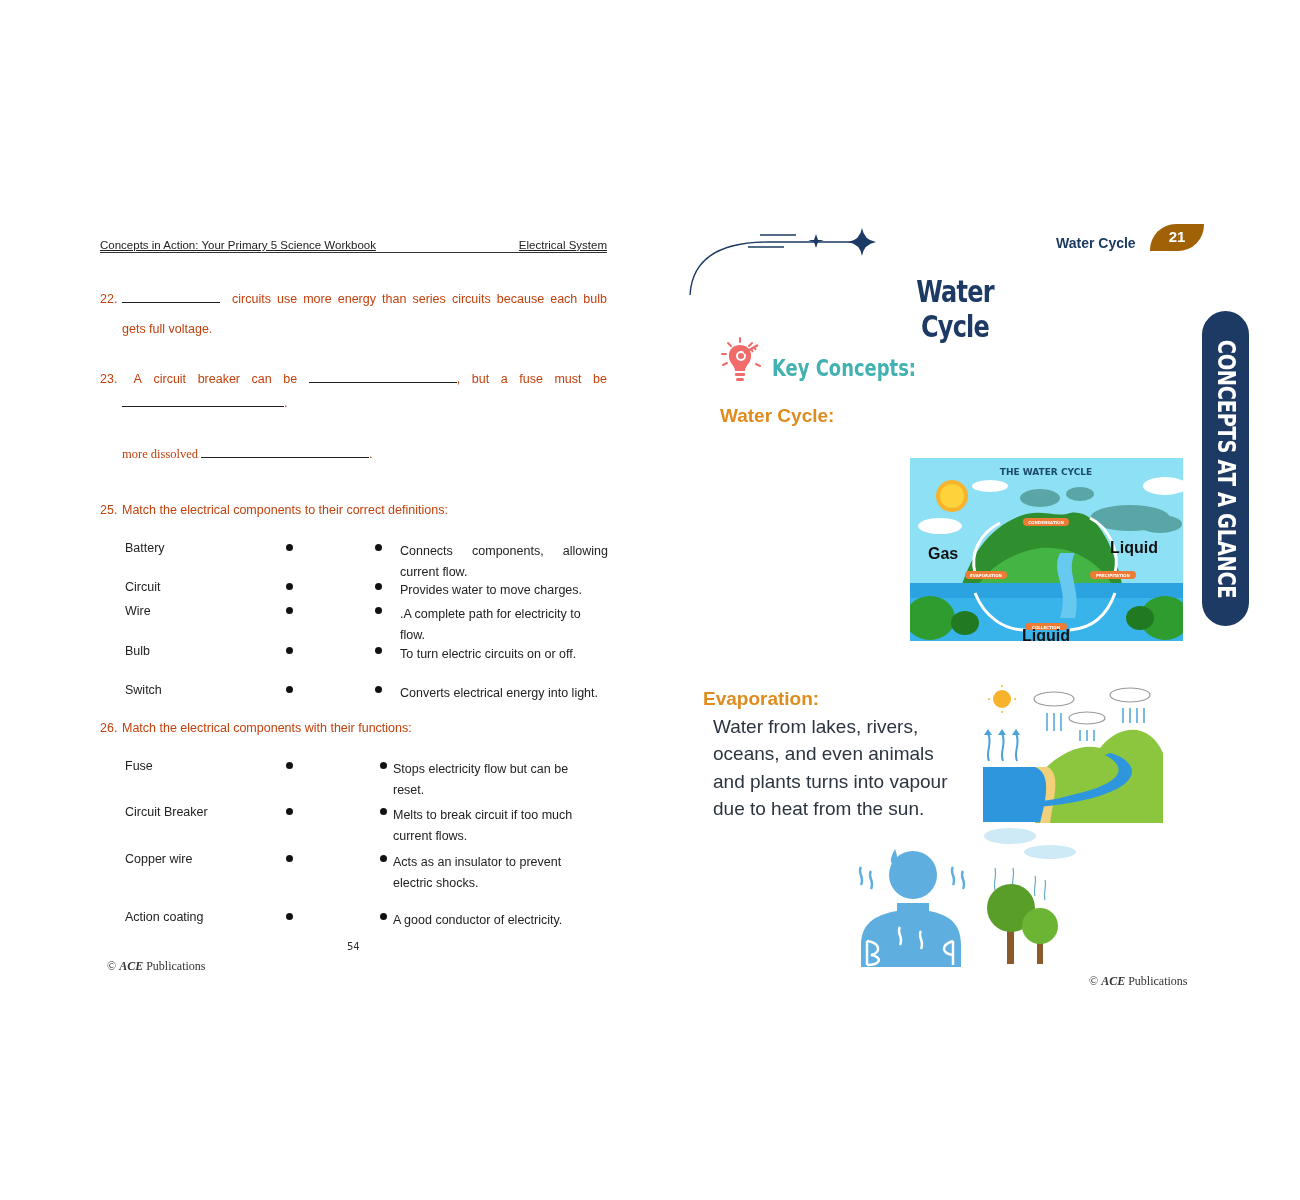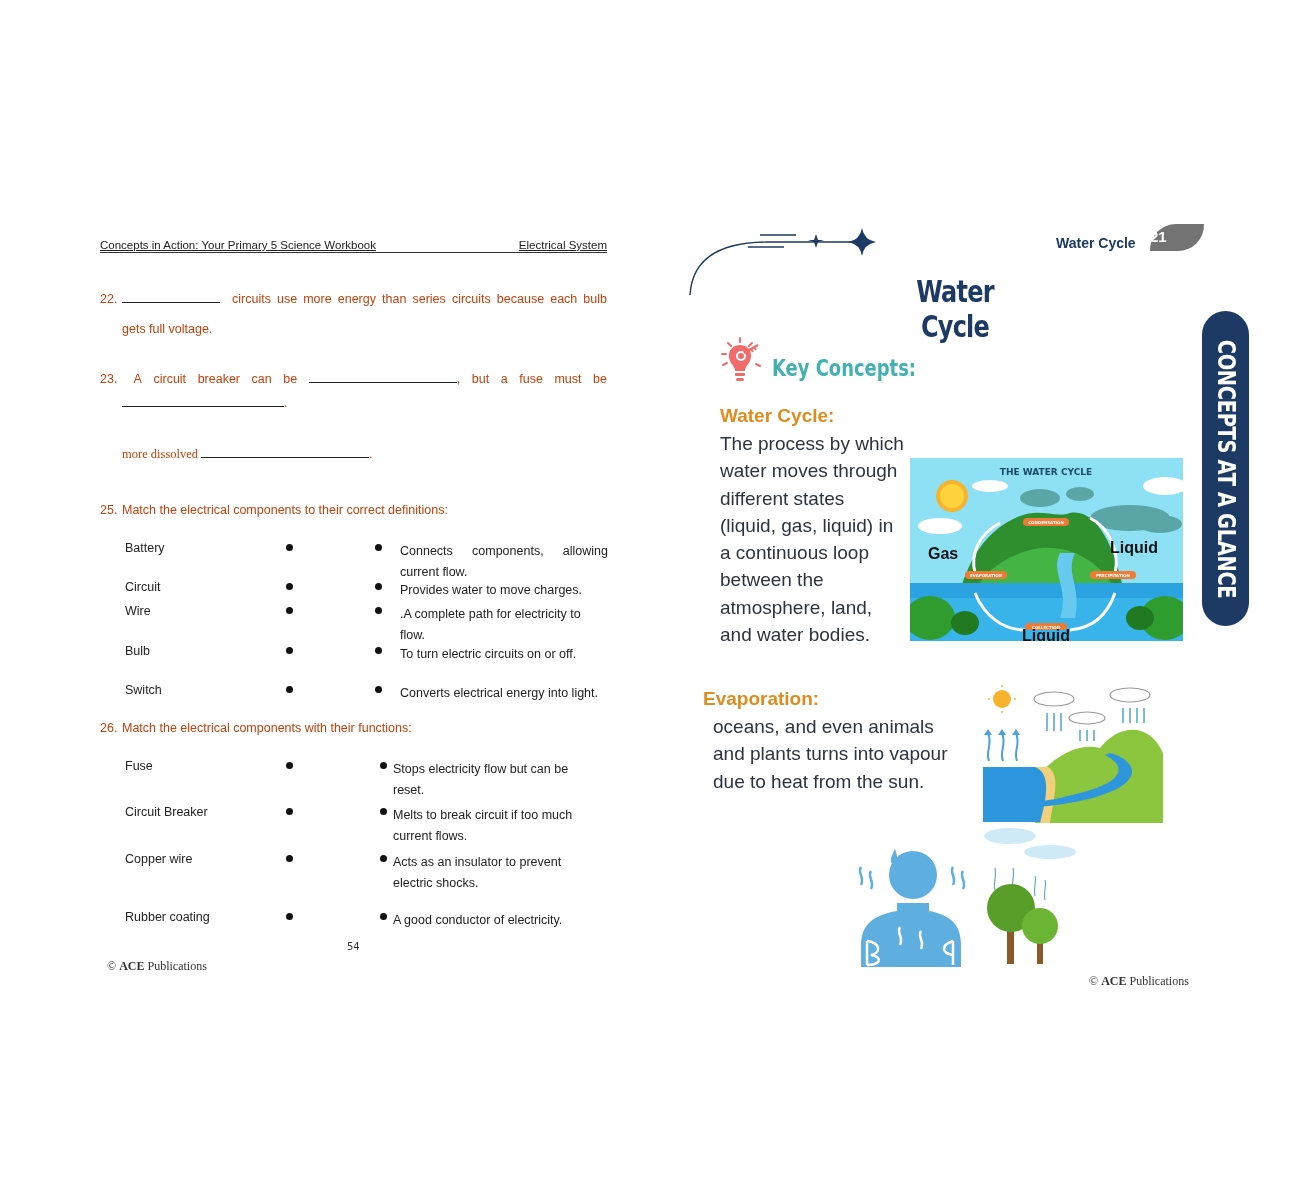--- a/index.html
+++ b/index.html
@@ -26,30 +26,30 @@
   .match-row .term { position: absolute; left: 0; top: 0; }
   .match-row .dot1 { position: absolute; left: 161px; top: 3px; width: 7px; height: 7px; border-radius: 50%; background: #111; }
   .match-row .dot2 { position: absolute; left: 250px; top: 3px; width: 7px; height: 7px; border-radius: 50%; background: #111; }
   .match-row .def { position: absolute; left: 275px; top: 0; width: 208px; line-height: 21px; }
   .match-row .def.justify { text-align: justify; text-align-last: left; }
   .m2 .dot2 { left: 255px; }
   .m2 .def { left: 268px; width: 200px; }
 
   .page-num-left { position: absolute; left: 347px; top: 941px; font-size: 10px; font-family: "DejaVu Sans", sans-serif; color: #333; }
   .copyright { position: absolute; font-family: "Liberation Serif", serif; font-size: 12px; color: #333; }
-  .copyright .ace { font-weight: bold; }
+  .copyright .ace { font-style: italic; font-weight: bold; }
 
   
   .right-page { position: absolute; left: 650px; top: 0; width: 650px; height: 1200px; }
   .deco { position: absolute; left: 38px; top: 225px; }
   .header-topic { position: absolute; left: 406px; top: 235px; font-size: 14px; font-weight: bold; color: #1c3a63; }
   .page-badge {
     position: absolute; left: 500px; top: 224px; width: 54px; height: 27px;
-    background: #737373; border-radius: 26px 0 26px 0;
-    color: #fff; font-weight: bold; font-size: 15px; line-height: 26px;
+    background: #a16207; border-radius: 26px 0 26px 0;
+    color: #fff; font-weight: bold; font-size: 15px; text-align: center; line-height: 26px;
   }
   .rp-title {
     position: absolute; left: 240px; top: 274px; width: 130px; text-align: center;
     font-size: 30px; font-weight: bold; color: #1c3a63; letter-spacing: -1px;
     transform: scaleX(0.8); transform-origin: center; font-family: "DejaVu Sans", sans-serif;
   }
   .side-tab {
     position: absolute; left: 552px; top: 311px; width: 47px; height: 315px;
     background: #1c3a63; border-radius: 24px;
   }
@@ -163,21 +163,21 @@
       <span class="dot2"></span>
       <span class="def">Melts to break circuit if too much current flows.</span>
     </div>
     <div class="match-row" style="top:93px;">
       <span class="term">Copper wire</span>
       <span class="dot1"></span>
       <span class="dot2"></span>
       <span class="def">Acts as an insulator to prevent electric shocks.</span>
     </div>
     <div class="match-row" style="top:151px;">
-      <span class="term">Rubber coating</span>
+      <span class="term">Action coating</span>
       <span class="dot1"></span>
       <span class="dot2"></span>
       <span class="def">A good conductor of electricity.</span>
     </div>
   </div>
 
   <div class="page-num-left">54</div>
 
   <div class="copyright" style="left:107px; top:959px;">
     <span>©</span>
@@ -220,30 +220,20 @@
       <rect x="16" y="42" width="8" height="3" rx="1.5" fill="#f16b6b"></rect>
       <circle cx="21" cy="20" r="4" fill="none" stroke="#fff" stroke-width="2"></circle>
       <line x1="24" y1="17" x2="38" y2="9" stroke="#f16b6b" stroke-width="2.5"></line>
       <line x1="34" y1="11" x2="36" y2="14" stroke="#f16b6b" stroke-width="2"></line>
       <line x1="31" y1="13" x2="33" y2="16" stroke="#f16b6b" stroke-width="2"></line>
     </svg>
     <span class="kc-label">Key Concepts:</span>
   </div>
 
   <div class="section-h" style="left:70px; top:405px;">Water Cycle:</div>
-  <div class="section-p" style="left:70px; top:430px;">
-    <div>The process by which</div>
-    <div>water moves through</div>
-    <div>different states</div>
-    <div>(liquid, gas, liquid) in</div>
-    <div>a continuous loop</div>
-    <div>between the</div>
-    <div>atmosphere, land,</div>
-    <div>and water bodies.</div>
-  </div>
 
   <div class="img-box" style="left:260px; top:458px; width:273px; height:183px;">
     <svg width="273" height="183" viewBox="0 0 273 183">
       <rect width="273" height="183" fill="#8ee0f5"></rect>
 
       <g fill="#ffffff">
         <ellipse cx="30" cy="68" rx="22" ry="8"></ellipse>
           <ellipse cx="80" cy="28" rx="18" ry="6"></ellipse>
           <ellipse cx="255" cy="28" rx="22" ry="9"></ellipse>
       </g>
@@ -288,20 +278,21 @@
       <g font-family="Liberation Sans, sans-serif" font-size="16" font-weight="bold" fill="#111">
         <text x="18" y="101">Gas</text>
         <text x="200" y="95">Liquid</text>
         <text x="112" y="183">Liquid</text>
       </g>
     </svg>
   </div>
 
   <div class="section-h" style="left:53px; top:688px;">Evaporation:</div>
   <div class="section-p" style="left:63px; top:713px;">
+    <div>Water from lakes, rivers,</div>
     <div>oceans, and even animals</div>
     <div>and plants turns into vapour</div>
     <div>due to heat from the sun.</div>
   </div>
 
   <div class="img-box" style="left:330px; top:683px; width:185px; height:142px;">
     <svg width="185" height="142" viewBox="0 0 185 142">
       <circle cx="22" cy="16" r="9" fill="#f7b32b"></circle>
       <g stroke="#f7b32b" stroke-width="1.5">
           <line x1="22" y1="2" x2="22" y2="4"></line>

